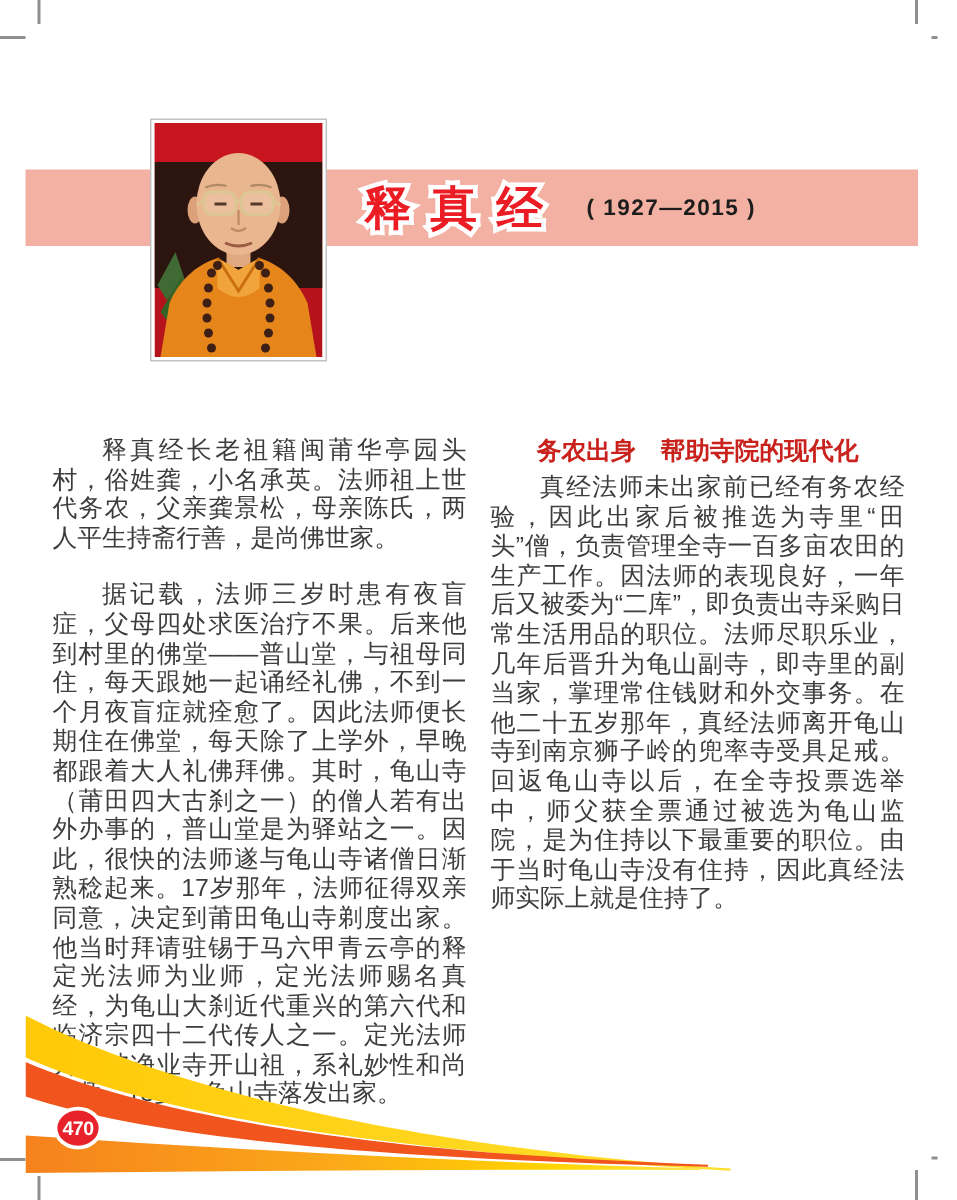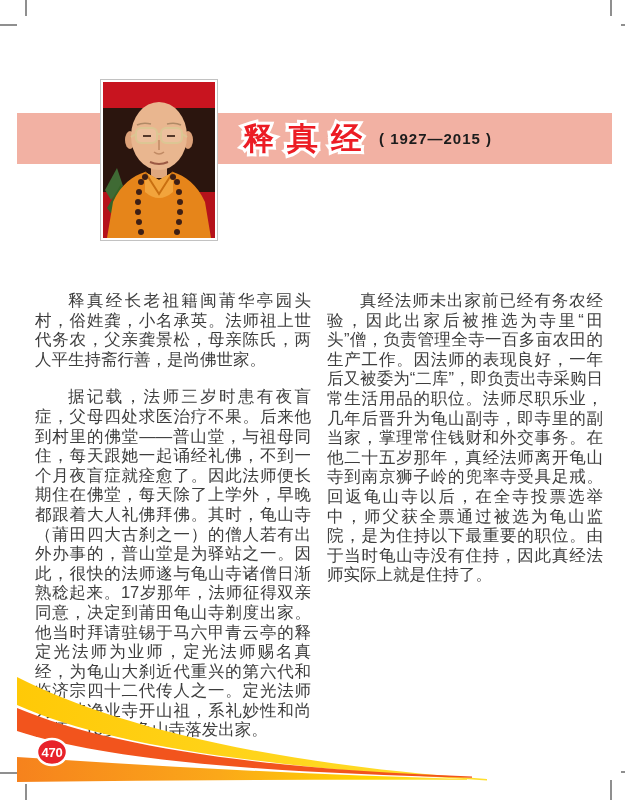--- a/index.html
+++ b/index.html
@@ -7,21 +7,21 @@
         font-family:"Liberation Sans",sans-serif;}
   
   .crop{position:absolute;background:#8f8f8f;}
   
   .banner{position:absolute;left:17px;top:113px;width:595px;height:51px;background:#f2b1a3;
           display:flex;align-items:center;padding-left:226px;box-sizing:border-box;z-index:1;}
   .title-wrap{position:relative;display:inline-block;line-height:1;}
   .title{font-size:31px;font-weight:bold;letter-spacing:13px;color:#ec1c24;white-space:nowrap;line-height:1;}
   .title.stroke{position:absolute;left:0;top:0;-webkit-text-stroke:6px #ffffff;z-index:0;}
   .title.fill{position:relative;z-index:1;}
-  .dates{margin-left:4px;font-size:15px;font-weight:bold;color:#1c1c1c;letter-spacing:1px;white-space:nowrap;}
+  .dates{margin-left:16px;font-size:15px;font-weight:bold;color:#1c1c1c;letter-spacing:1px;white-space:nowrap;}
   
   .photo{position:absolute;left:100px;top:79px;width:112px;height:156px;background:#fff;
          border:1px solid #c2c2c2;padding:2px;z-index:2;}
   .photo svg{display:block;}
   
   .col{position:absolute;top:291px;width:276px;font-size:16.5px;line-height:19.6px;color:#3d3d3d;
        text-align:justify;text-justify:inter-ideograph;}
   .col-left{left:35px;}
   .col-right{left:327px;}
   .col p{margin:0 0 18px 0;text-indent:2em;}
@@ -97,20 +97,21 @@
       </g>
     </svg>
   </div>
 
   <div class="col col-left">
     <p>释真经长老祖籍闽莆华亭园头村，俗姓龚，小名承英。法师祖上世代务农，父亲龚景松，母亲陈氏，两人平生持斋行善，是尚佛世家。</p>
     <p>据记载，法师三岁时患有夜盲症，父母四处求医治疗不果。后来他到村里的佛堂——普山堂，与祖母同住，每天跟她一起诵经礼佛，不到一个月夜盲症就痊愈了。因此法师便长期住在佛堂，每天除了上学外，早晚都跟着大人礼佛拜佛。其时，龟山寺（莆田四大古刹之一）的僧人若有出外办事的，普山堂是为驿站之一。因此，很快的法师遂与龟山寺诸僧日渐熟稔起来。17岁那年，法师征得双亲同意，决定到莆田龟山寺剃度出家。他当时拜请驻锡于马六甲青云亭的释定光法师为业师，定光法师赐名真经，为龟山大刹近代重兴的第六代和临济宗四十二代传人之一。定光法师为麻坡净业寺开山祖，系礼妙性和尚为师，13岁在龟山寺落发出家。</p>
   </div>
 
   <div class="col col-right">
+    <h2>务农出身　帮助寺院的现代化</h2>
     <p>真经法师未出家前已经有务农经验，因此出家后被推选为寺里“田头”僧，负责管理全寺一百多亩农田的生产工作。因法师的表现良好，一年后又被委为“二库”，即负责出寺采购日常生活用品的职位。法师尽职乐业，几年后晋升为龟山副寺，即寺里的副当家，掌理常住钱财和外交事务。在他二十五岁那年，真经法师离开龟山寺到南京狮子岭的兜率寺受具足戒。回返龟山寺以后，在全寺投票选举中，师父获全票通过被选为龟山监院，是为住持以下最重要的职位。由于当时龟山寺没有住持，因此真经法师实际上就是住持了。</p>
   </div>
 
   <svg class="swoosh" viewBox="0 0 595 145">
     <defs>
       <linearGradient id="gradBottom" x1="0" y1="0" x2="1" y2="0">
         <stop offset="0" stop-color="#f6821d"></stop>
         <stop offset="0.45" stop-color="#fba819"></stop>
         <stop offset="0.78" stop-color="#ffd400"></stop>
         <stop offset="1" stop-color="#ffe34d"></stop>

